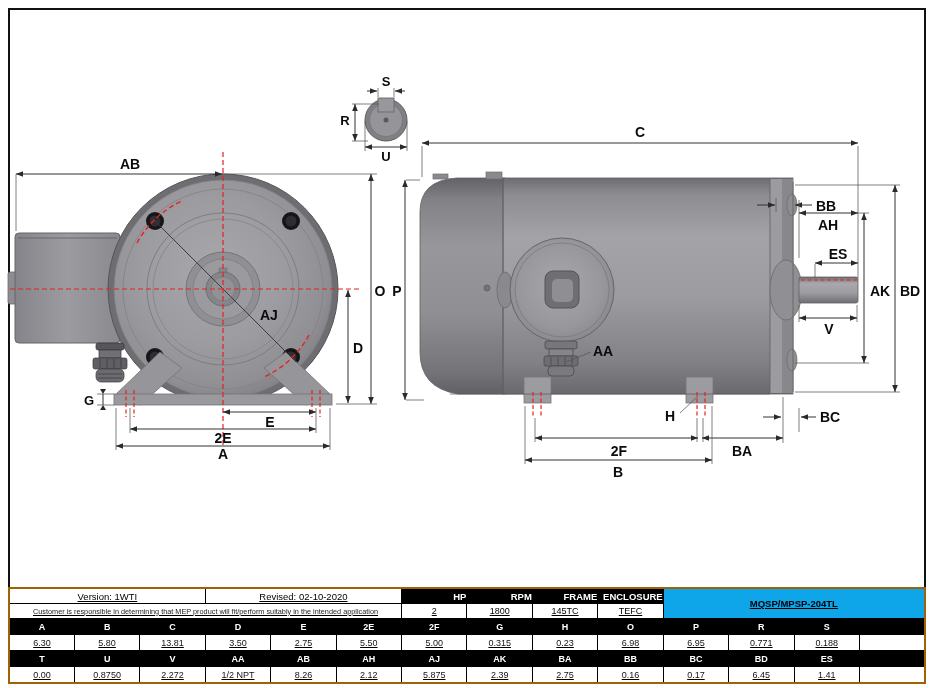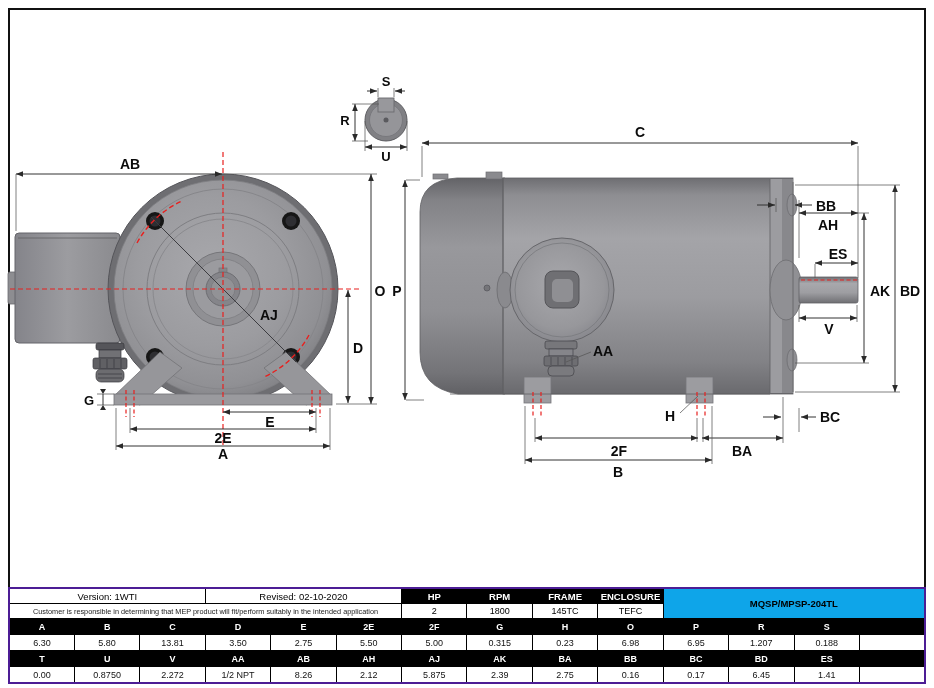--- a/index.html
+++ b/index.html
@@ -9,29 +9,29 @@
   svg{position:absolute;left:0;top:0;}
   svg text{font-family:"Liberation Sans", sans-serif;font-weight:bold;fill:#0b0b0b;}
   .dim{stroke:#333;stroke-width:1;fill:none;}
   .ext{stroke:#555;stroke-width:0.75;fill:none;}
   .red{stroke:#e8201e;fill:none;}
   .edge{stroke:#5f5f63;stroke-width:0.8;fill:none;}
   
   #spec{position:absolute;left:8px;top:587px;width:918px;border-collapse:collapse;
         table-layout:fixed;font-size:9px;text-align:center;background:#fff;}
   #spec td,#spec th{border:1px solid #000;padding:0;overflow:hidden;white-space:nowrap;}
-  #spec{border:2px solid #4c1d95;}
+  #spec{border:2px solid #a16207;text-decoration:underline;}
   #spec .hrow th{background:#000;color:#fff;font-weight:bold;height:15px;}
   #spec .vrow td{height:15px;color:#111;}
   #spec .muted{color:#8f8f8f;}
   #spec .topr td{height:14px;font-size:9.5px;}
   #spec .noter td{height:14px;}
   .c-note{font-size:7.3px;color:#222;margin-top:20px;}
   .c-model{font-size:13px;font-weight:bold;background:#0ea5e9;}
-  .c-spec-h{background:#000;color:#fff;font-weight:bold;font-size:9px;}
+  .c-spec-h{background:#000;color:#fff;font-weight:bold;font-size:9px;text-align:right;}
 </style>
 </head>
 <body>
 
 <div id="page">
   <div id="frame"></div>
 
   <svg width="934" height="586" viewBox="0 0 934 586">
     <defs>
       <marker id="arr" markerWidth="8" markerHeight="6" refX="7.4" refY="3" orient="auto-start-reverse" markerUnits="userSpaceOnUse">
@@ -355,21 +355,21 @@
       <td>5.80</td>
       <td>13.81</td>
       <td>3.50</td>
       <td>2.75</td>
       <td>5.50</td>
       <td>5.00</td>
       <td>0.315</td>
       <td>0.23</td>
       <td>6.98</td>
       <td>6.95</td>
-      <td>1.207</td>
+      <td>0.771</td>
       <td>0.188</td>
       <td></td>
     </tr>
     <tr class="hrow">
       <th>T</th>
       <th>U</th>
       <th>V</th>
       <th>AA</th>
       <th>AB</th>
       <th>AH</th>

